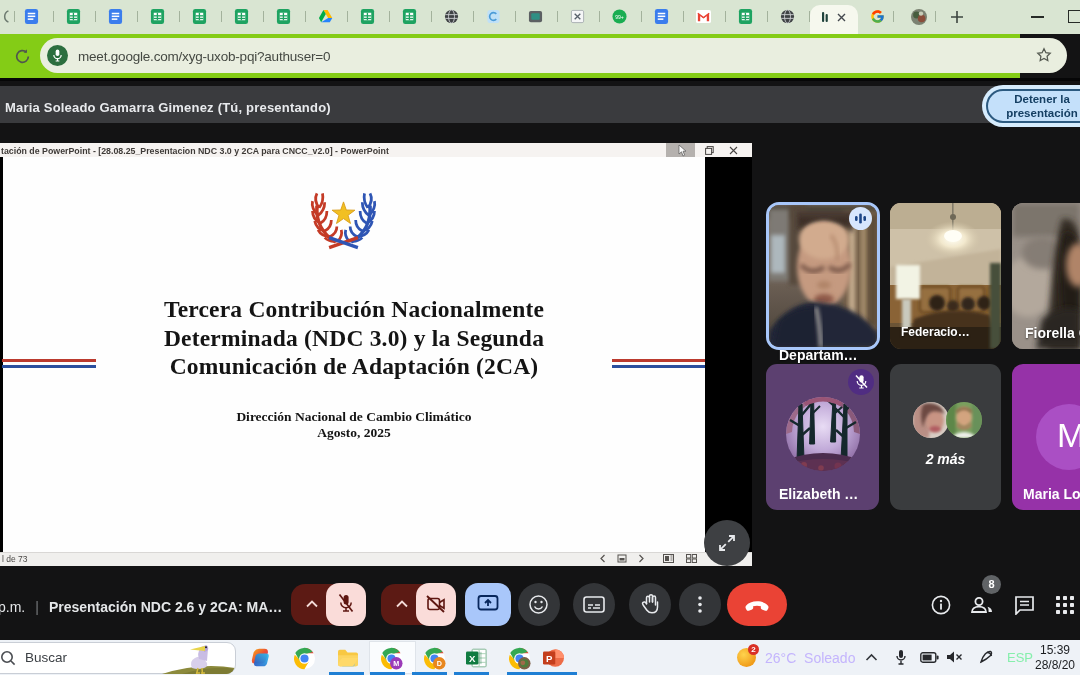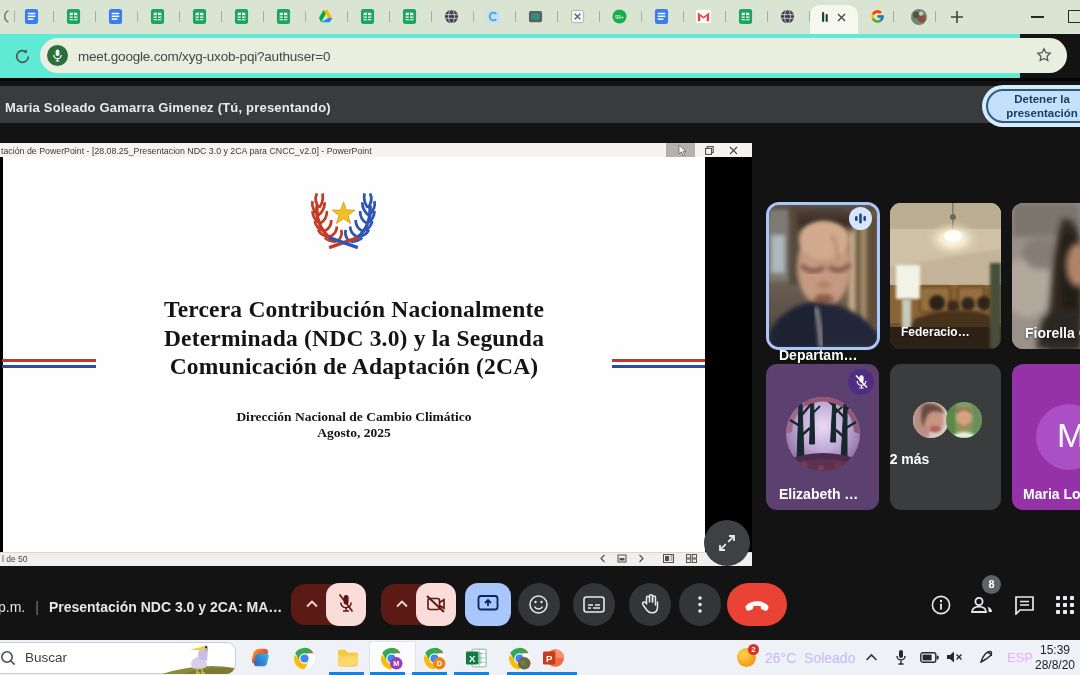--- a/index.html
+++ b/index.html
@@ -166,21 +166,21 @@
       <circle cx="10.6" cy="9.5" r="3.8" fill="#8a4d3a"></circle>
       <circle cx="10" cy="4.6" r="2.2" fill="#c8cdb9"></circle>
     </svg>
 <div class="a" style="left:935px;top:11px;width:1px;height:11px;background:#a3b29c;"></div>
 <svg class="a" style="left:950px;top:10px;width:14px;height:14px" viewBox="0 0 14 14">
       <path d="M7 1v12M1 7h12" stroke="#3c4540" stroke-width="1.6"></path>
     </svg>
 <div class="a" style="left:1031px;top:16px;width:13px;height:1.6px;background:#272b27;"></div>
 <div class="a" style="left:1068px;top:10px;width:11px;height:11px;border:1.6px solid #272b27;background:transparent;"></div>
 </div>
-<div class="a" style="left:0;top:34px;width:1020px;height:44px;background:#5eead4;">
+<div class="a" style="left:0;top:34px;width:1020px;height:44px;background:#84cc16;">
 <svg class="a" style="left:14px;top:14px;width:17px;height:17px" viewBox="0 0 16 16">
       <path d="M13.5 8a5.5 5.5 0 1 1-1.7-4" fill="none" stroke="#50564e" stroke-width="1.6"></path>
       <path d="M12.2 1.2v3.2H9z" fill="#50564e"></path>
     </svg>
 <div class="a" style="left:40px;top:4px;width:1027px;height:35px;border-radius:18px;background:#e9eedf;"></div>
 <div class="a" style="left:47px;top:11px;width:21px;height:21px;border-radius:50%;background:#2c6e3f;"></div>
 <svg class="a" style="left:52px;top:15px;width:11px;height:13px" viewBox="0 0 12 14">
       <rect x="4" y="0.5" width="4" height="7" rx="2" fill="#fff"></rect>
       <path d="M2 6.5a4 4 0 0 0 8 0" fill="none" stroke="#fff" stroke-width="1.3"></path>
       <path d="M6 10.5V13M4 13h4" stroke="#fff" stroke-width="1.3"></path>
@@ -189,21 +189,21 @@
 <svg class="a" style="left:1036px;top:13px;width:16px;height:16px" viewBox="0 0 16 16">
       <path d="M8 1.8l1.9 3.9 4.3.6-3.1 3 .7 4.2L8 11.5l-3.8 2 .7-4.2-3.1-3 4.3-.6z" fill="none" stroke="#565b52" stroke-width="1.3"></path>
     </svg>
 </div>
 <div class="a" style="left:0;top:78px;width:1080px;height:3px;background:#060607;"></div>
 <div class="a" style="left:0;top:86px;width:1080px;height:37px;background:#3a3b3e;"></div>
 <div class="a" style="left:5px;top:100px;font-size:13px;font-weight:bold;color:#e8eaed;letter-spacing:0.2px;">Maria Soleado Gamarra Gimenez (Tú, presentando)</div>
 <div class="a" style="left:986px;top:89px;width:110px;height:34px;border-radius:17px;background:#c4e0fa;border:2px solid #2c5a80;box-sizing:border-box;box-shadow:0 0 0 4px #d6ecfd;"></div>
 <div class="a" style="left:990px;top:93px;width:104px;height:28px;font-size:11.5px;font-weight:bold;color:#153f63;text-align:center;line-height:13.5px;">Detener la presentación</div>
 <div class="a" style="left:0;top:143px;width:752px;height:14px;background:#f6f3f1;"></div>
-<div class="a" style="left:1px;top:145.5px;font-size:8.8px;color:#3f3b38;white-space:nowrap;">tación de PowerPoint - [28.08.25_Presentacion NDC 3.0 y 2CA para CNCC_v2.0] - PowerPoint</div>
+<div class="a" style="left:1px;top:145.5px;font-size:8.8px;color:#3f3b38;white-space:nowrap;font-weight:bold;">tación de PowerPoint - [28.08.25_Presentacion NDC 3.0 y 2CA para CNCC_v2.0] - PowerPoint</div>
 <div class="a" style="left:666px;top:143px;width:29px;height:14px;background:#b5b1ae;"></div>
 <svg class="a" style="left:676px;top:144px;width:12px;height:14px" viewBox="0 0 12 14">
     <path d="M3 1v9l2.5-2.2L7 12l1.6-.8-1.5-4H10z" fill="#fdfdfd" stroke="#555" stroke-width="0.7"></path>
   </svg>
 <svg class="a" style="left:705px;top:146px;width:9px;height:9px" viewBox="0 0 9 9">
     <rect x="2.2" y="0.6" width="6" height="6" fill="none" stroke="#474442" stroke-width="1"></rect>
     <rect x="0.6" y="2.4" width="6" height="6" fill="#f6f3f1" stroke="#474442" stroke-width="1"></rect>
   </svg>
 <svg class="a" style="left:729px;top:146px;width:9px;height:9px" viewBox="0 0 9 9">
     <path d="M1 1l7 7M8 1l-7 7" stroke="#474442" stroke-width="1.1"></path>
@@ -241,21 +241,21 @@
 <path d="M33.0 20.7 L35.5 28.0 L43.3 28.2 L37.1 32.8 L39.3 40.2 L33.0 35.8 L26.7 40.2 L28.9 32.8 L22.7 28.2 L30.5 28.0 Z" fill="#f2c021" stroke="#d89b15" stroke-width="0.8"></path>
 </g>
   </svg>
 <div class="a" style="left:3px;top:295px;width:702px;text-align:center;font-family:'Liberation Serif',serif;font-weight:bold;font-size:23.5px;line-height:28.6px;color:#141414;letter-spacing:0.2px;">Tercera Contribución Nacionalmente<br>Determinada (NDC 3.0) y la Segunda<br>Comunicación de Adaptación (2CA)</div>
 <div class="a" style="left:2px;top:359px;width:94px;height:3.2px;background:#bb3a2e;"></div>
 <div class="a" style="left:2px;top:364.6px;width:94px;height:3.4px;background:#2b4f9e;"></div>
 <div class="a" style="left:612px;top:359px;width:93px;height:3.2px;background:#bb3a2e;"></div>
 <div class="a" style="left:612px;top:364.6px;width:93px;height:3.4px;background:#2b4f9e;"></div>
 <div class="a" style="left:3px;top:409px;width:702px;text-align:center;font-family:'Liberation Serif',serif;font-weight:bold;font-size:13.5px;line-height:15.5px;color:#141414;">Dirección Nacional de Cambio Climático<br>Agosto, 2025</div>
 <div class="a" style="left:0;top:552px;width:752px;height:13px;background:#f0efed;border-top:1px solid #d9d7d5;"></div>
-<div class="a" style="left:2px;top:554px;font-size:8.5px;color:#4a4846;">l de 50</div>
+<div class="a" style="left:2px;top:554px;font-size:8.5px;color:#4a4846;">l de 73</div>
 <svg class="a" style="left:599px;top:554px;width:8px;height:9px" viewBox="0 0 8 9">
     <path d="M5.5 1L2 4.5 5.5 8" fill="none" stroke="#55524f" stroke-width="1.2"></path>
   </svg>
 <svg class="a" style="left:617px;top:554px;width:10px;height:9px" viewBox="0 0 10 9">
     <rect x="1" y="1" width="8" height="7" fill="none" stroke="#55524f" stroke-width="1"></rect>
     <rect x="2.5" y="4" width="5" height="2.5" fill="#55524f"></rect>
   </svg>
 <svg class="a" style="left:637px;top:554px;width:8px;height:9px" viewBox="0 0 8 9">
     <path d="M2.5 1L6 4.5 2.5 8" fill="none" stroke="#55524f" stroke-width="1.2"></path>
   </svg>
@@ -441,27 +441,27 @@
 <g clip-path="url(#c2)">
       <rect width="36" height="36" fill="#79a05e"></rect>
 <rect x="0" y="0" width="10" height="36" fill="#5d874a" filter="url(#avb)"></rect>
 <rect x="26" y="0" width="10" height="36" fill="#68915a" filter="url(#avb)"></rect>
 <ellipse cx="18" cy="15" rx="8" ry="10" fill="#d3a47f" filter="url(#avb)"></ellipse>
 <path d="M10 12 Q18 4 26 12 L26 8 Q18 2 10 8Z" fill="#8a6a48" filter="url(#avb)"></path>
 <path d="M12 20 q6 8 12 0 l2 4 q-8 8 -16 0Z" fill="#a8825e" filter="url(#avb)"></path>
 <path d="M4 36 Q18 24 32 36 Z" fill="#f2f2ee" filter="url(#avb)"></path>
     </g>
   </svg>
-<div class="a" style="left:854px;top:451px;width:111px;text-align:center;font-size:14px;font-weight:bold;color:#fff;">2 más</div>
+<div class="a" style="left:890px;top:451px;width:111px;text-align:center;font-size:14px;font-weight:bold;color:#fff;font-style:italic;">2 más</div>
 <div class="a" style="left:1012px;top:364px;width:68px;height:146px;border-radius:11px 0 0 11px;background:#9632a8;overflow:hidden;">
     <div style="position:absolute;left:24px;top:40px;width:66px;height:66px;border-radius:50%;background:#aa4fc4;"></div>
     <div style="position:absolute;left:45px;top:52px;font-size:34px;color:#fff;font-family:'Liberation Sans',sans-serif;">M</div>
   </div>
 <div class="a" style="left:1023px;top:486px;font-size:14px;font-weight:bold;color:#fff;white-space:nowrap;text-align:center;">Maria Lo</div>
-<div class="a" style="left:-2px;top:599px;font-size:14px;color:#e4e6e8;white-space:nowrap;">p.m.<span style="color:#777a7e;padding:0 10px;">|</span><span style="font-weight:bold;">Presentación NDC 3.0 y 2CA: MA…</span></div>
+<div class="a" style="left:-2px;top:599px;font-size:14px;color:#e4e6e8;white-space:nowrap;">p.m.<span style="color:#777a7e;padding:0 10px;">|</span><span style="font-weight:bold;">Presentación NDC 2.6 y 2CA: MA…</span></div>
 <div class="a" style="left:291px;top:584px;width:50px;height:41px;border-radius:14px 0 0 14px;background:#5c1a14;"></div>
 <svg class="a" style="left:305px;top:599px;width:14px;height:10px" viewBox="0 0 14 10">
     <path d="M2 7.5L7 2.5l5 5" fill="none" stroke="#f3dbd8" stroke-width="1.8"></path>
   </svg>
 <div class="a" style="left:326px;top:583px;width:40px;height:43px;border-radius:13px;background:#fadcd9;"></div>
 <svg class="a" style="left:337px;top:593px;width:18px;height:22px" viewBox="0 0 18 22">
     <g stroke="#5e1610" fill="none">
       <rect x="6.6" y="2" width="5" height="9.5" rx="2.5" fill="#5e1610" stroke="none"></rect>
       <path d="M3.8 9.5a5.2 5.2 0 0 0 10.4 0" stroke-width="1.5"></path>
       <path d="M9 14.7V18M6 18h6" stroke-width="1.5"></path>
@@ -676,13 +676,13 @@
     <rect x="16.6" y="3.4" width="2" height="4.2" rx="1" fill="#26282c"></rect>
   </svg>
 <svg class="a" style="left:946px;top:650px;width:17px;height:14px" viewBox="0 0 17 14">
     <path d="M1 5h3l4-3.6v11L4 9H1z" fill="#26282c"></path>
     <path d="M10.5 4.5l5 5M15.5 4.5l-5 5" stroke="#26282c" stroke-width="1.4"></path>
   </svg>
 <svg class="a" style="left:978px;top:649px;width:16px;height:16px" viewBox="0 0 16 16">
     <path d="M3 13C5 6 9 2 12.5 2.5 14 3 14 5 12 7c-2.4 2.4-6 4.5-9 6z" fill="none" stroke="#26282c" stroke-width="1.4"></path>
     <path d="M9 3.5c2 0 4 1.5 4.5 3.5" fill="none" stroke="#26282c" stroke-width="1.4"></path>
   </svg>
-<div class="a" style="left:1007px;top:650px;font-size:13px;color:#f0abfc;">ESP</div>
+<div class="a" style="left:1007px;top:650px;font-size:13px;color:#86efac;">ESP</div>
 <div class="a" style="left:1030px;top:642.5px;width:50px;text-align:center;font-size:12px;color:#1b1d20;line-height:15.5px;">15:39<br><span style="letter-spacing:0px;">28/8/20</span></div>
 </body></html>

